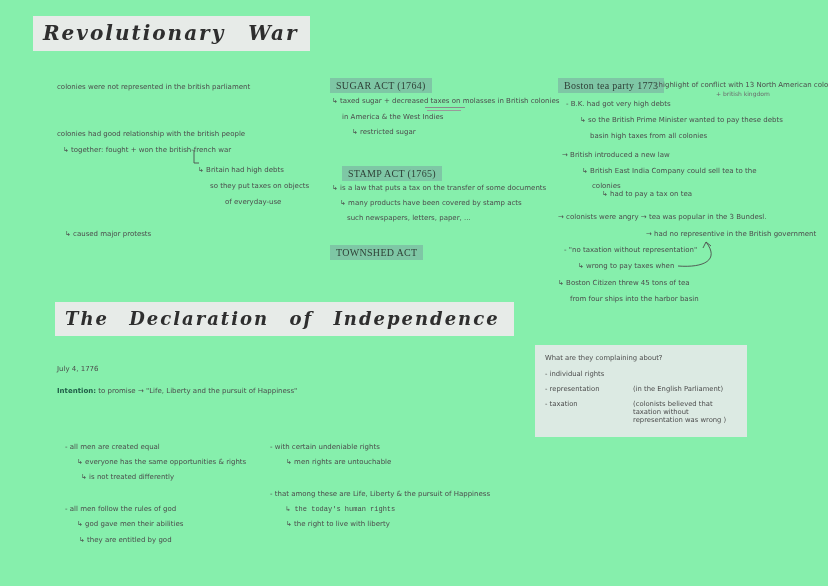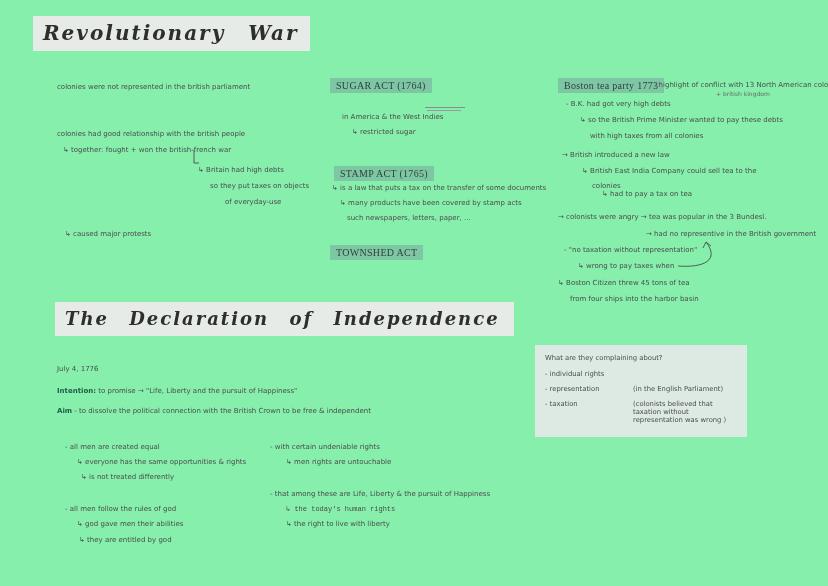--- a/index.html
+++ b/index.html
@@ -60,37 +60,38 @@
     <div class="ln" style="left:155px;top:102px;">so they put taxes on objects</div>
     <div class="ln" style="left:170px;top:118px;">of everyday-use</div>
     <div class="ln" style="left:10px; top:150px;">↳ caused major protests</div>
     <svg class="arrow" style="left:137px; top:70px;" width="10" height="16" viewBox="0 0 10 16">
       <path d="M2 0 L2 13 L7 13" fill="none" stroke="#4c4c4c" stroke-width="0.9"></path>
     </svg>
   </div>
 
   <div class="col" style="left:330px; top:78px; width:240px; height:190px;">
     <div class="pill" style="left:0; top:0;">SUGAR ACT (1764)</div>
+    <div class="ln" style="left:2px;  top:19px;">↳ taxed sugar + decreased taxes on molasses in British colonies</div>
     <div class="mol-note"></div>
     <div class="ln" style="left:12px; top:35px;">in America &amp; the West Indies</div>
     <div class="ln" style="left:22px; top:50px;">↳ restricted sugar</div>
-    <div class="pill" style="left:4px; top:88px;">STAMP ACT (1765)</div>
+    <div class="pill" style="left:12px; top:88px;">STAMP ACT (1765)</div>
     <div class="ln" style="left:2px;  top:106px;">↳ is a law that puts a tax on the transfer of some documents</div>
     <div class="ln" style="left:10px; top:121px;">↳ many products have been covered by stamp acts</div>
     <div class="ln" style="left:17px; top:136px;">such newspapers, letters, paper, ...</div>
     <div class="pill" style="left:0; top:167px;">TOWNSHED ACT</div>
   </div>
 
   <div class="col" style="left:558px; top:78px; width:268px; height:225px;">
     <div class="pill" style="left:0; top:0;">Boston tea party 1773</div>
     <div class="ln" style="left:96px; top:3px;">: highlight of conflict with 13 North American colonies</div>
     <div class="ln tiny" style="left:158px; top:11px;">+ british kingdom</div>
     <div class="ln" style="left:8px;  top:22px;">- B.K. had got very high debts</div>
     <div class="ln" style="left:22px; top:38px;">↳ so the British Prime Minister wanted to pay these debts</div>
-    <div class="ln" style="left:32px; top:54px;">with high taxes from all colonies</div>
+    <div class="ln" style="left:32px; top:54px;">basin high taxes from all colonies</div>
     <div class="ln" style="left:4px;  top:73px;">→ British introduced a new law</div>
     <div class="ln" style="left:24px; top:89px;">↳ British East India Company could sell tea to the</div>
     <div class="ln" style="left:34px; top:104px;">colonies</div>
     <div class="ln" style="left:44px; top:112px;">↳ had to pay a tax on tea</div>
     <div class="ln" style="left:0;    top:135px;">→ colonists were angry → tea was popular in the 3 Bundesl.</div>
     <div class="ln" style="left:88px; top:152px;">→ had no representive in the British government</div>
     <div class="ln" style="left:6px;  top:168px;">- "no taxation without representation"</div>
     <div class="ln" style="left:20px; top:184px;">↳ wrong to pay taxes when</div>
     <div class="ln" style="left:0;    top:201px;">↳ Boston Citizen threw 45 tons of tea</div>
     <div class="ln" style="left:12px; top:217px;">from four ships into the harbor basin</div>
@@ -100,24 +101,20 @@
     </svg>
   </div>
 
   <div id="title2" class="script-title">The Declaration of Independence</div>
 
   <div class="col" style="left:57px; top:365px; width:450px; height:55px;">
     <div class="ln" style="left:0; top:0;">July 4, 1776</div>
     <div class="ln" style="left:0; top:22px;">
       <span class="kw">Intention:</span>
       <span>to promise → "Life, Liberty and the pursuit of Happiness"</span>
-    </div>
-    <div class="ln" style="left:0; top:42px;">
-      <span class="kw">Aim</span>
-      <span>- to dissolve the political connection with the British Crown to be free &amp; independent</span>
     </div>
   </div>
 
   <div class="col" style="left:65px; top:437px; width:220px; height:110px;">
     <div class="ln" style="left:0;  top:6px;">- all men are created equal</div>
     <div class="ln" style="left:12px;top:21px;">↳ everyone has the same opportunities &amp; rights</div>
     <div class="ln" style="left:16px;top:36px;">↳ is not treated differently</div>
     <div class="ln" style="left:0;  top:68px;">- all men follow the rules of god</div>
     <div class="ln" style="left:12px;top:83px;">↳ god gave men their abilities</div>
     <div class="ln" style="left:14px;top:99px;">↳ they are entitled by god</div>

